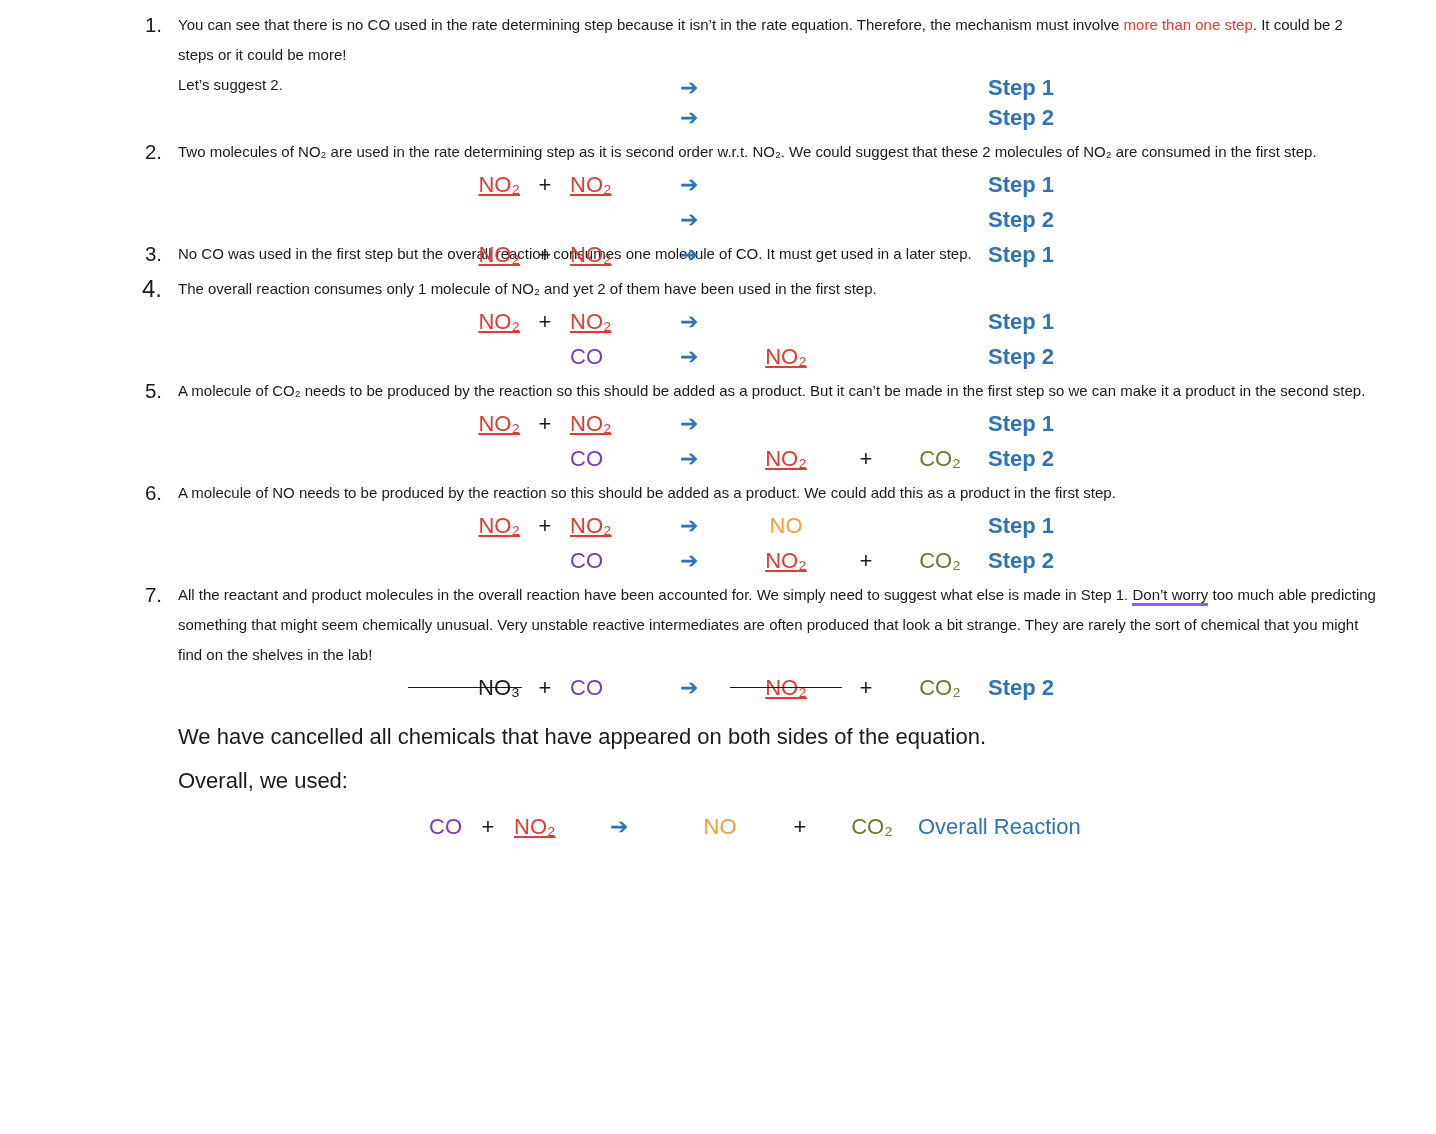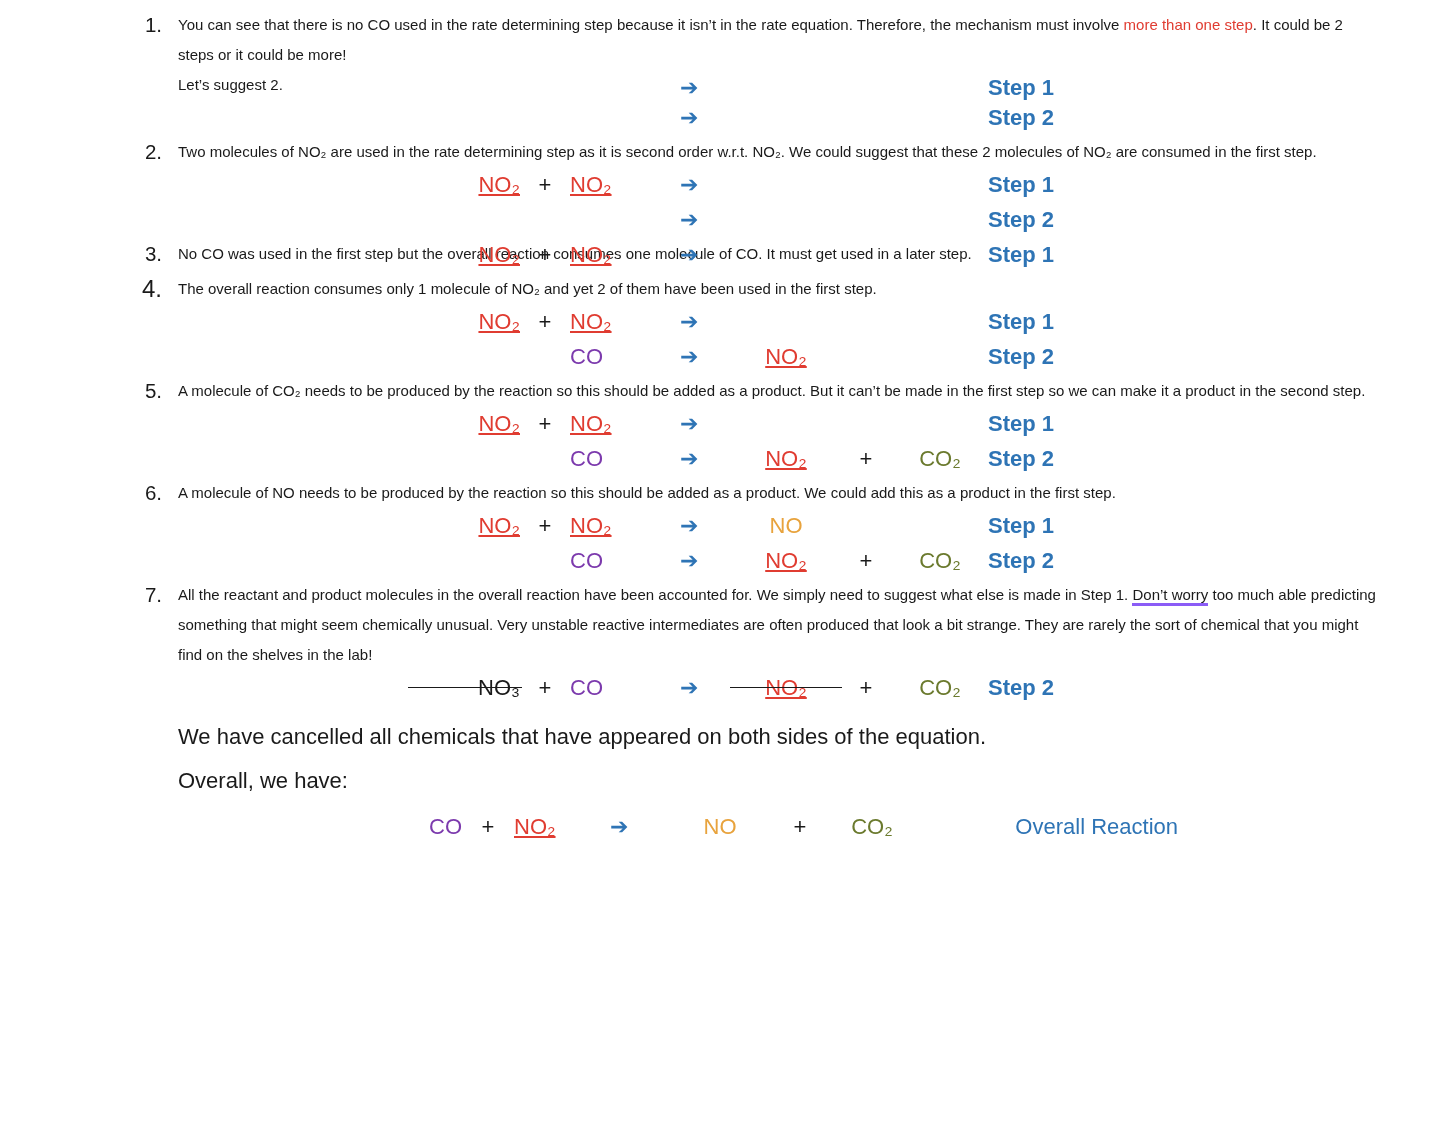--- a/index.html
+++ b/index.html
@@ -111,21 +111,21 @@
   .overall-row {
     padding-left: 232px;
   }
   .w-co-o { width: 110px; text-align: right; }
   .w-sep  { width: 52px; }
   .w-no2-o { width: 96px; text-align: left; }
   .w-arrow-o { width: 56px; text-align: left; }
   .w-no-o { width: 108px; }
   .w-plus-o { width: 52px; }
   .w-co2-o { width: 92px; }
-  .w-overall { width: 260px; text-align: right; }
+  .w-overall { width: 260px; text-align: left; }
 </style>
 </head>
 <body>
 
 <div class="page">
   <ol class="steps">
 
     <li class="item">
       <span class="num">1.</span>
       <div class="para">
@@ -214,18 +214,18 @@
       <div class="eq-wrap">
         <span class="eqline indent-eq">
           <span class="cell w-no2a strike" style="color:#1a1a1a;">NO₃</span><span class="cell w-plus plus">+</span><span class="cell w-no2b co">CO</span><span class="cell w-arrow arrow">➔</span><span class="cell w-prod1 no2 strike">NO₂</span><span class="cell w-plus2 plus">+</span><span class="cell w-prod2 co2">CO₂</span><span class="cell w-step step">Step 2</span>
         </span>
       </div>
     </li>
   </ol>
 
   <div class="tail">
     <div class="free-text" style="padding-left:0; margin-top:14px;">We have cancelled all chemicals that have appeared on both sides of the equation.</div>
-    <div class="free-text" style="padding-left:0; margin-top:8px;">Overall, we have:</div>
+    <div class="free-text" style="padding-left:0; margin-top:8px;">Overall, we used:</div>
     <div class="eqline overall-row" style="padding-left:174px; margin-top:10px;">
       <span class="cell w-co-o co">CO</span><span class="cell w-sep plus">+</span><span class="cell w-no2-o no2">NO₂</span><span class="cell w-arrow-o arrow">➔</span><span class="cell w-no-o no">NO</span><span class="cell w-plus-o plus">+</span><span class="cell w-co2-o co2">CO₂</span><span class="cell w-overall step">Overall Reaction</span>
     </div>
   </div>
 </div>
 
 </body></html>

